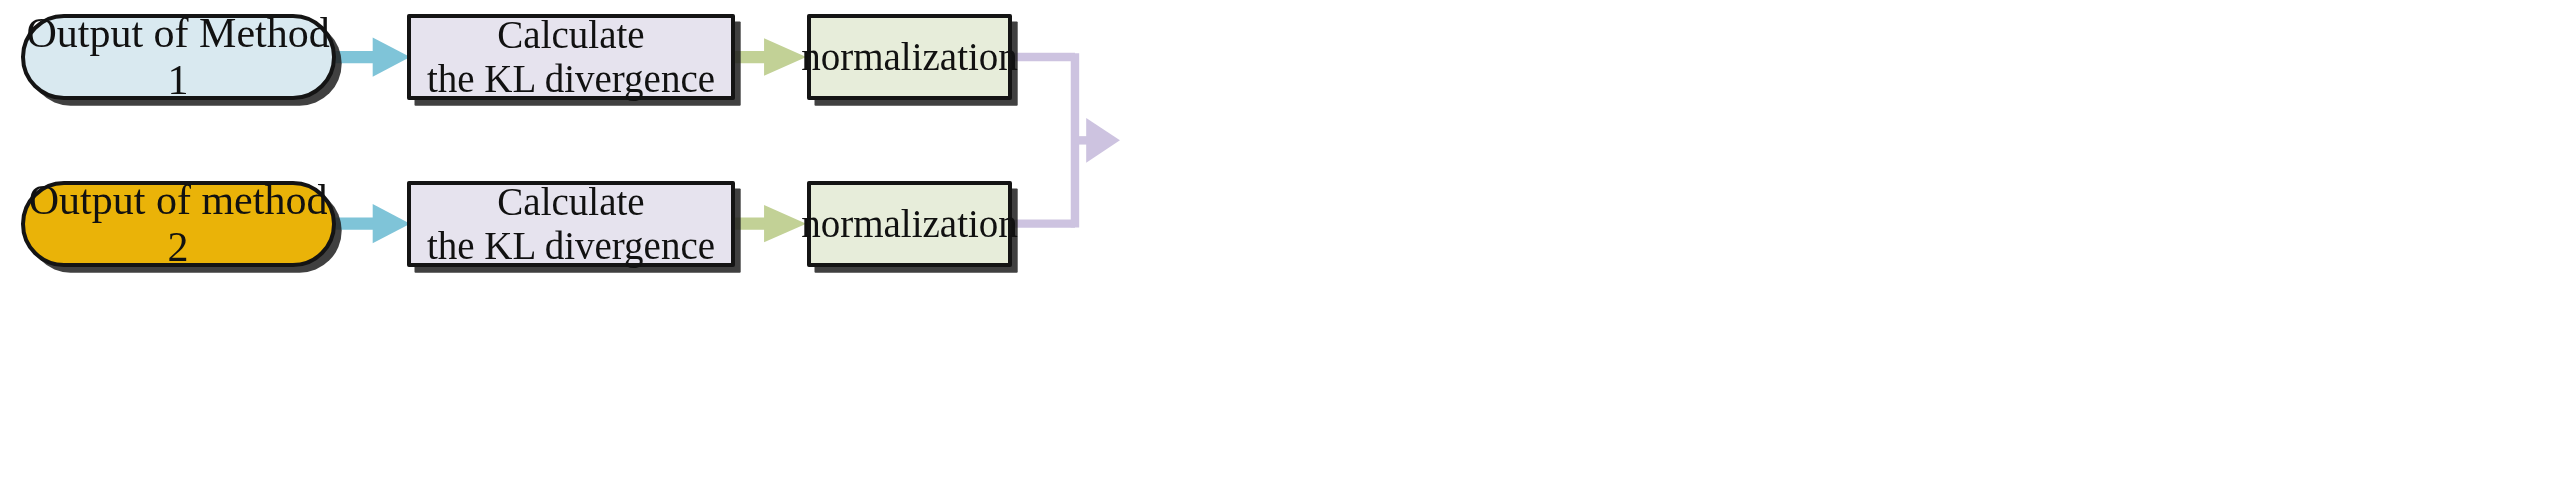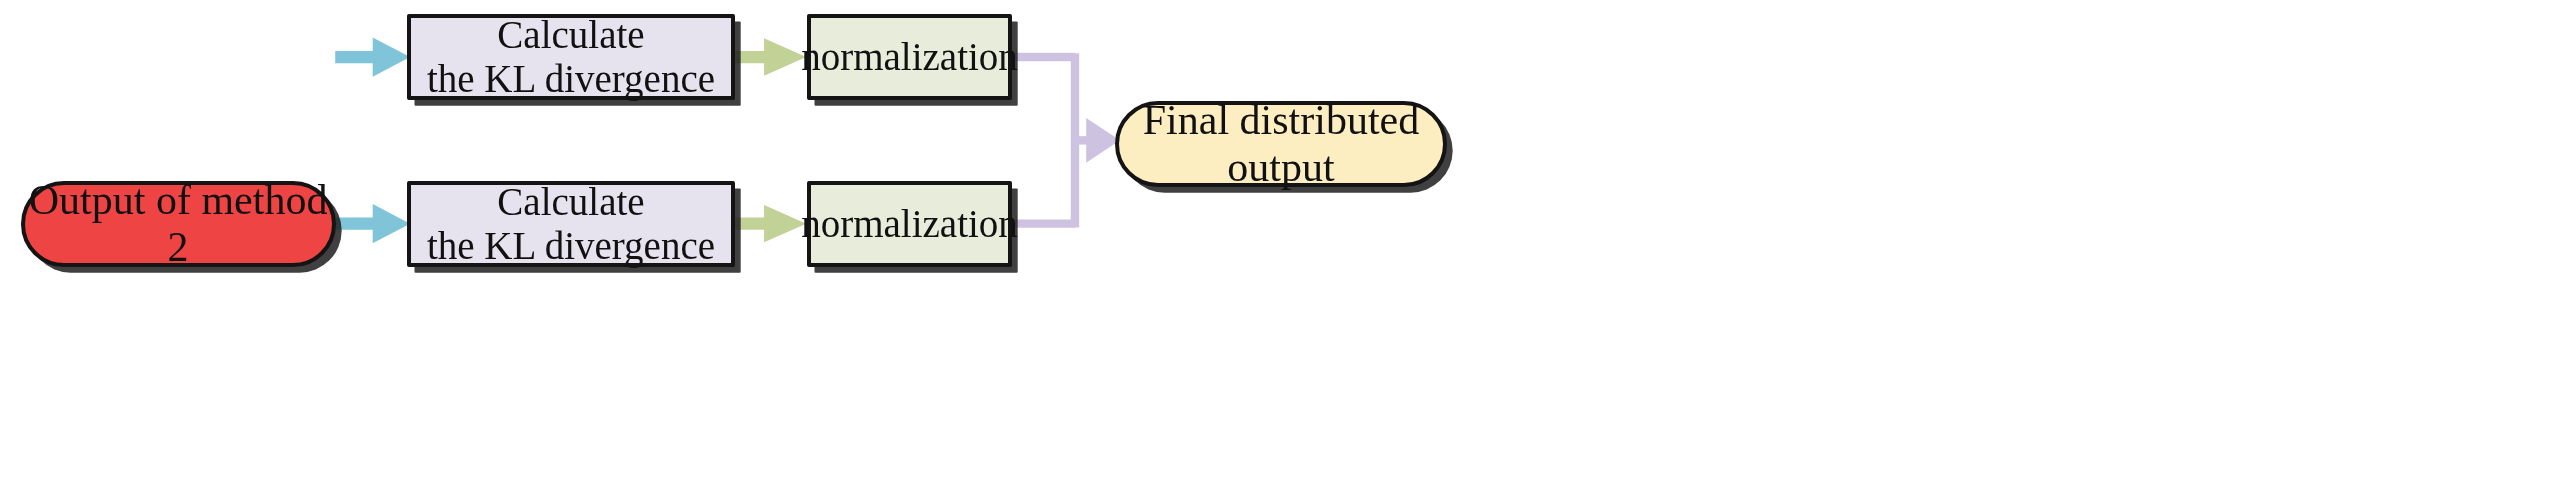--- a/index.html
+++ b/index.html
@@ -37,21 +37,21 @@
   }
 
   
   #node-method1{
     left:20.6px;  top:14px;  width:315px; height:86px;
     background:#d9e9f0;
     font-size:42px;
   }
   #node-method2{
     left:20.6px;  top:181px; width:315px; height:86px;
-    background:#ef4444;
+    background:#eab308;
     font-size:42px;
   }
   #node-kl1{
     left:407px; top:14px;  width:328px; height:86px;
     background:#e6e3ee;
     font-size:39px;
   }
   #node-kl2{
     left:407px; top:181px; width:328px; height:86px;
     background:#e6e3ee;
@@ -126,20 +126,23 @@
 
       <line x1="1081" y1="239" x2="1148" y2="239" stroke="#cdc3e0" stroke-width="9"></line>
 
       <line x1="1148" y1="57" x2="1148" y2="243" stroke="#cdc3e0" stroke-width="9"></line>
 
       <line x1="1148" y1="150" x2="1168" y2="150" stroke="#cdc3e0" stroke-width="9"></line>
       <polygon points="1160,126 1160,174 1196,150" fill="#cdc3e0"></polygon>
     </g>
   </svg>
 
+  <div class="node pill" id="node-method1">
+    <span class="label">Output of Method 1</span>
+  </div>
 
   <div class="node rect" id="node-kl1">
     <span class="label">Calculate
 the KL divergence</span>
   </div>
 
   <div class="node rect" id="node-norm1">
     <span class="label">normalization</span>
   </div>
 
@@ -149,19 +152,16 @@
 
   <div class="node rect" id="node-kl2">
     <span class="label">Calculate
 the KL divergence</span>
   </div>
 
   <div class="node rect" id="node-norm2">
     <span class="label">normalization</span>
   </div>
 
-  <div class="node pill" id="node-final">
-    <span class="label">Final distributed output</span>
-  </div>
 
 
 </div>
 
 
 </body></html>

